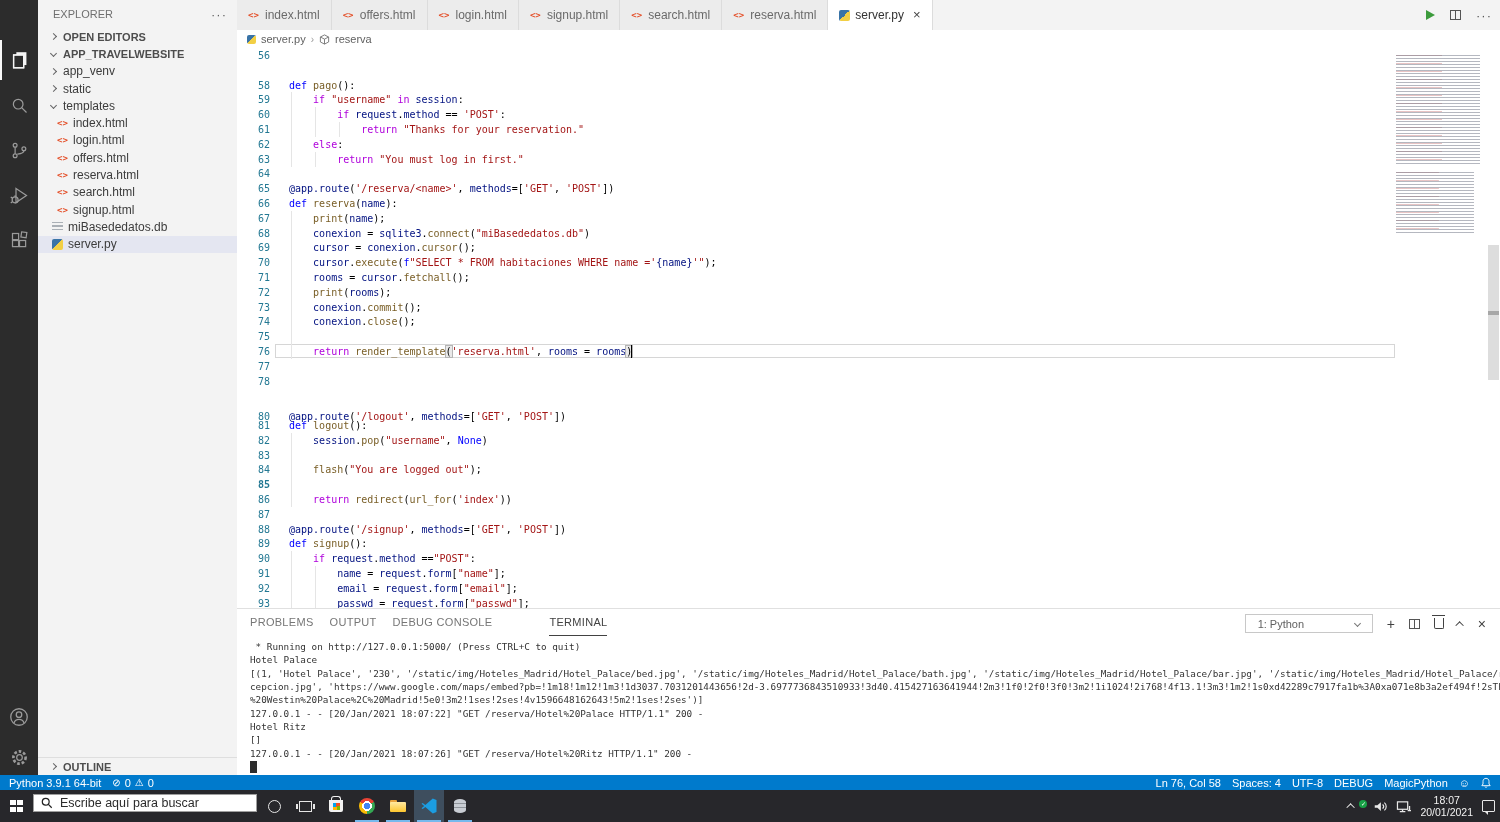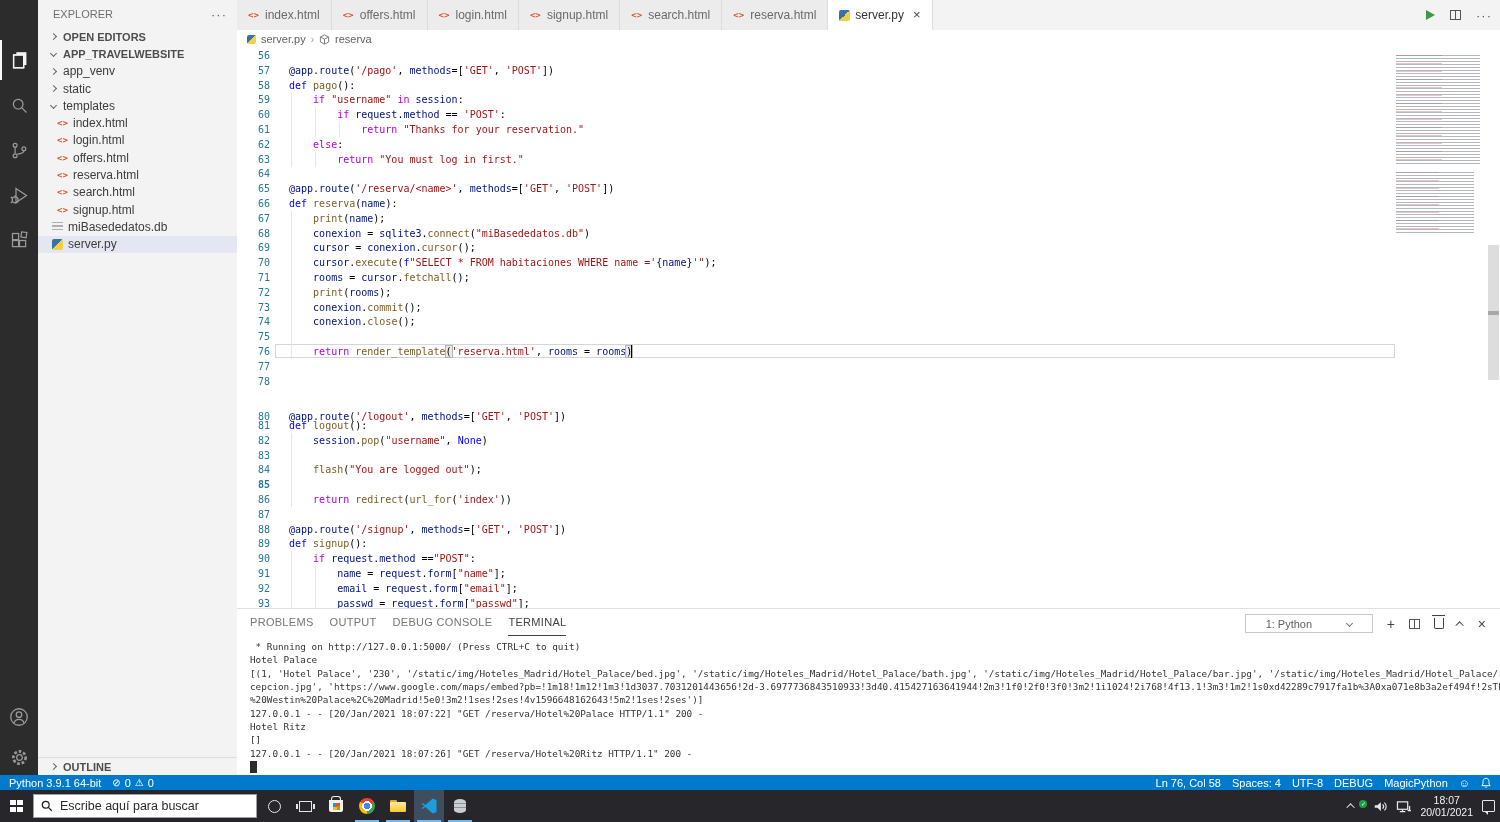--- a/index.html
+++ b/index.html
@@ -66,23 +66,23 @@
   .mm1 { width:84px; height:110px; }
   .mm2 { width:78px; height:62px; margin-top:7px; }
   .vscroll { position:absolute; left:1251px; top:0; width:12px; height:560px; }
   .vthumb { position:absolute; left:0; top:197px; width:11px; height:135px; background:rgba(100,100,100,.22); }
   .vmark { position:absolute; left:0; top:263px; width:11px; height:4px; background:#8b8b8b; opacity:.65; }
 
   
   .panel { position:absolute; top:608px; left:0; right:0; height:167px; background:#fff; border-top:1px solid #e0e0e0; }
   .panel-tabs { display:flex; gap:16px; padding-left:13px; height:27px; align-items:center; }
   .ptab { font-size:11px; letter-spacing:.3px; color:#767676; height:100%; display:flex; align-items:center; border-bottom:1px solid transparent; }
-  .ptab.active { color:#424242; border-bottom:1px solid #424242; }
+  .ptab.active { color:#424242; border-bottom:1px solid #424242;margin-left:41px; }
   .panel-controls { position:absolute; right:14px; top:5px; display:flex; align-items:center; gap:14px; }
-  .shellsel { width:128px; height:19px; border:1px solid #c8c8c8; background:#fff; display:flex; align-items:center; padding:0 20px; font-size:11px; color:#616161; }
+  .shellsel { width:128px; height:19px; border:1px solid #c8c8c8; background:#fff; display:flex; align-items:center; padding:0 12px; font-size:11px; color:#616161; }
   .shellsel .chv { margin-left:auto; margin-right:0; border-color:#777; }
   .pc-ic { color:#424242; font-size:14px; line-height:14px; }
   .chev-up { display:inline-block; width:6px; height:6px; border-left:1.3px solid #424242; border-top:1.3px solid #424242; transform:rotate(45deg) translateY(2px); }
   .trash { width:10px; height:11px; border:1.2px solid #424242; border-top:none; border-radius:0 0 2px 2px; position:relative; }
   .trash::before { content:''; position:absolute; left:-2.5px; top:-3px; width:13px; height:1.2px; background:#424242; }
   .terminal { position:absolute; left:13px; right:0; top:31px; bottom:0; overflow:hidden;
               font-family:"DejaVu Sans Mono", monospace; font-size:9.3px; color:#333; }
   .tl { height:13.35px; line-height:13.35px; white-space:pre; }
   .term-cursor { width:7px; height:12px; background:#2d2d2d; margin-top:1px; }
 
@@ -90,21 +90,21 @@
   .statusbar { position:absolute; top:775px; left:0; width:100%; height:15px; background:#007acc; color:#fff;
                font-size:11px; display:flex; align-items:center; justify-content:space-between; padding:0 9px; z-index:6; }
   .sb-left, .sb-right { display:flex; align-items:center; gap:11px; }
   .sb-item { display:flex; align-items:center; gap:4px; white-space:nowrap; }
   .sb-ico { font-size:10px; }
 
   
   .taskbar { position:absolute; top:790px; left:0; width:100%; height:32px; background:#27272b; z-index:7; }
   .startbtn { position:absolute; left:0; top:0; width:33px; height:32px; display:flex; align-items:center; justify-content:center; }
   .winlogo { width:5.5px; height:5.5px; background:#fdfdfd; box-shadow:7px 0 #fdfdfd, 0 7px #fdfdfd, 7px 7px #fdfdfd; margin:-7px 0 0 -7px; }
-  .tb-search { position:absolute; left:33px; top:4px; width:224px; height:24px; background:#fff; border:1px solid #9e9e9e; display:flex; align-items:center; padding:0 7px; gap:7px; }
+  .tb-search { position:absolute; left:33px; top:4px; width:224px; height:18px; background:#fff; border:1px solid #9e9e9e; display:flex; align-items:center; padding:0 7px; gap:7px; }
   .tb-search input { border:none; outline:none; flex:1; font-size:12.5px; color:#1f1f1f; font-family:"Liberation Sans",sans-serif; background:transparent; }
   .tb-search input::placeholder { color:#2b2b2b; opacity:1; }
   .tb-apps { position:absolute; left:259px; top:0; height:32px; display:flex; gap:1px; }
   .tb-app { position:relative; width:30px; height:32px; display:flex; align-items:center; justify-content:center; }
   .tb-app.active { background:#3e4e5e; }
   .tb-app.run::after { content:''; position:absolute; left:3px; right:3px; bottom:0; height:2px; background:#76b9ed; }
   .i-cortana { width:13px; height:13px; border:1.6px solid #e6e6e6; border-radius:50%; }
   .i-tv { width:13px; height:11px; border:1.4px solid #e6e6e6; position:relative; }
   .i-tv::before { content:''; position:absolute; left:-4px; top:2px; width:2px; height:5px; background:#e6e6e6; }
   .i-tv::after { content:''; position:absolute; right:-4px; top:2px; width:2px; height:5px; background:#e6e6e6; }
@@ -306,24 +306,20 @@
         <div class="mm-block mm2"></div>
       </div>
       <div class="vscroll">
         <div class="vthumb"></div>
         <div class="vmark"></div>
       </div>
     <div class="cl" style="top: 0px;">
           <span class="ln">56</span>
           <span class="ct"></span>
         </div>
-        <div class="cl" style="top: 14.8px;">
-          <span class="ln">57</span>
-          <span class="ct"><span class="tk-v">@app.route</span><span class="tk-p">(</span><span class="tk-s">'/pago'</span><span class="tk-p">, </span><span class="tk-v">methods</span><span class="tk-p">=[</span><span class="tk-s">'GET'</span><span class="tk-p">, </span><span class="tk-s">'POST'</span><span class="tk-p">])</span></span>
-        </div>
         <div class="cl" style="top: 29.6px;">
           <span class="ln">58</span>
           <span class="ct"><span class="tk-d">def </span><span class="tk-f">pago</span><span class="tk-p">():</span></span>
         </div>
         <div class="cl" style="top: 44.4px;">
           <span class="guide" style="left: 54px;"></span>
           <span class="ln">59</span>
           <span class="ct"><span class="tk-p">    </span><span class="tk-k">if </span><span class="tk-s">"username"</span><span class="tk-k"> in </span><span class="tk-v">session</span><span class="tk-p">:</span></span>
         </div>
         <div class="cl" style="top: 59.2px;">

